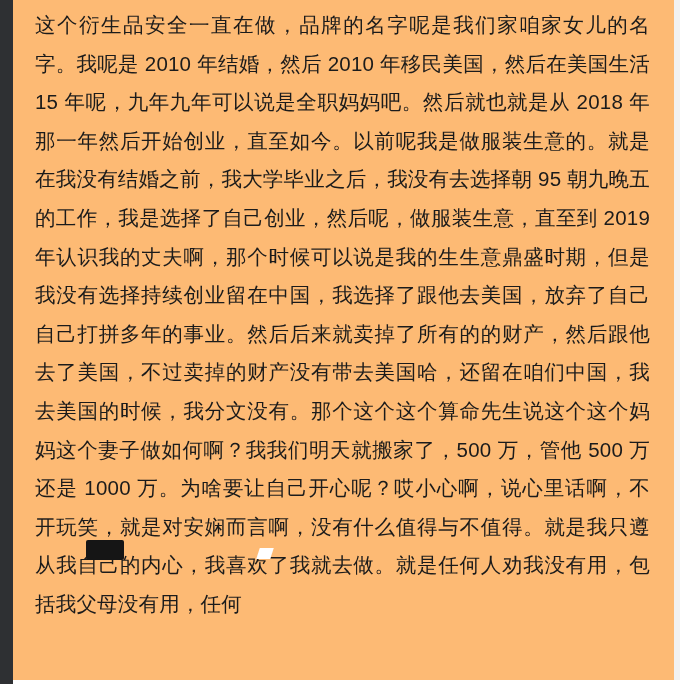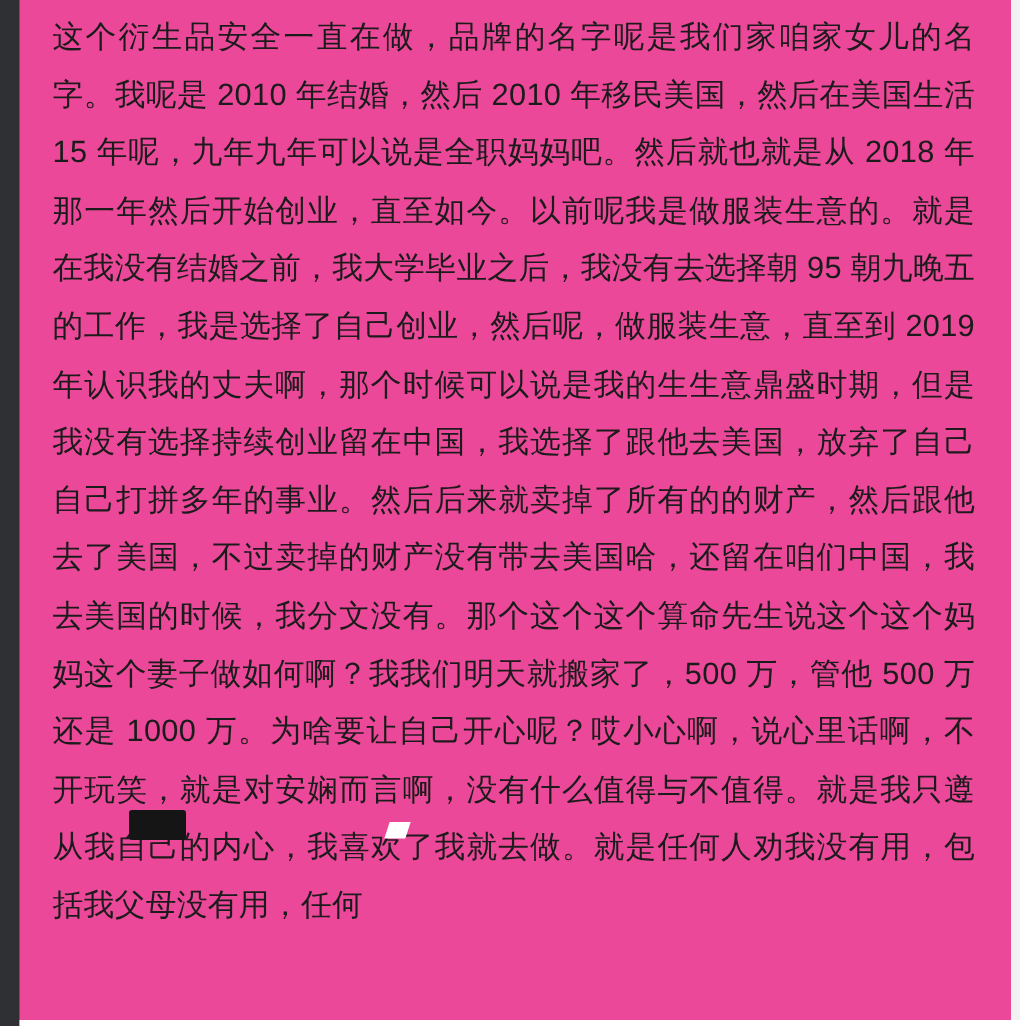--- a/index.html
+++ b/index.html
@@ -10,21 +10,21 @@
     width: 680px;
     height: 684px;
     background: #ffffff;
     font-family: "Liberation Sans", sans-serif;
     overflow: hidden;
   }
   .page {
     position: relative;
     width: 680px;
     height: 684px;
-    background: #ec4899;
+    background: #fdba74;
     box-sizing: border-box;
     overflow: hidden;
   }
   
   .left-gutter {
     position: absolute;
     left: 0;
     top: 0;
     width: 13px;
     height: 684px;

